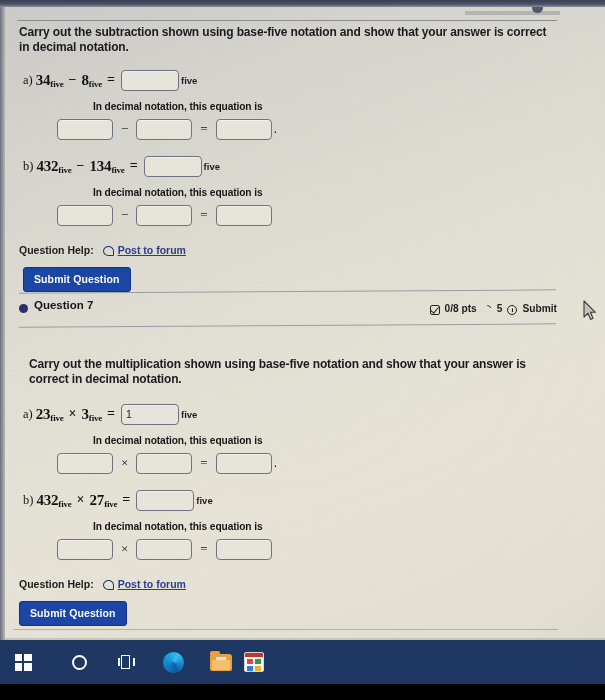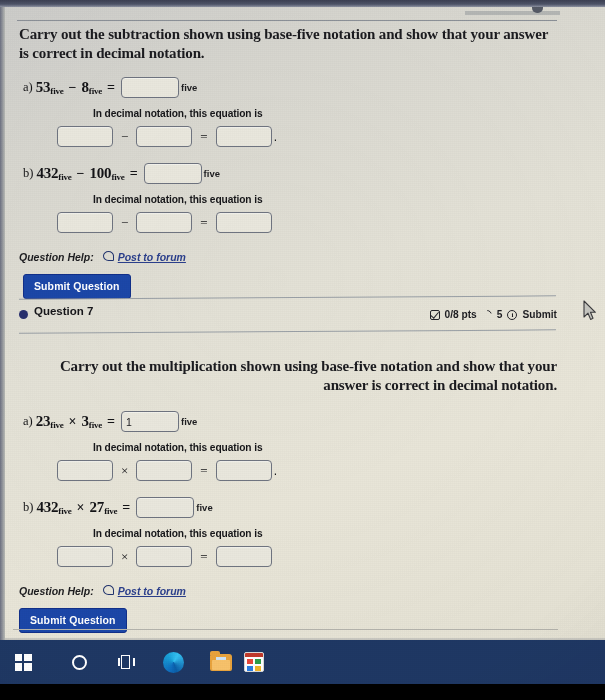--- a/index.html
+++ b/index.html
@@ -63,26 +63,25 @@
     background:#b4b6b4;
   }
   #top-dot {
     position:absolute; top:0px; left:527px; width:11px; height:6px;
     background:#555a66; border-radius:0 0 5px 5px;
   }
 
   .qbody { position: absolute; left: 0; width: 600px; }
 
   .prompt {
-    font-size: 15px;
+    font-size: 12px;
     color: #1c1c20;
     line-height: 1.28;
     font-weight: 600;
     letter-spacing: -.15px;
-    font-family: Liberation Serif, serif;
   }
 
   
   .math-row {
     display: flex;
     align-items: center;
     font-family: "Liberation Serif", serif;
   }
   .item-label {
     font-size: 12.5px; color:#161618; font-family:"Liberation Serif", serif;
@@ -139,21 +138,21 @@
     font-size: 13px; color: #141417; margin: 0 8px; font-weight:400;
     font-family:"Liberation Serif", serif;
   }
   .decimal-row .eq2 {
     font-size: 13px; color: #141417; margin: 0 8px; font-weight:400;
     font-family:"Liberation Serif", serif;
   }
   .period { font-size: 12px; color:#141417; margin-left:2px; }
 
   
-  .qhelp-row { display: flex; align-items: flex-start; font-style: italic; }
+  .qhelp-row { display: flex; align-items: flex-end; }
   .qhelp-label {
     font-size: 10.5px; color: #1d1d20; font-weight: 600; margin-right: 9px;
   }
   .forum-icon {
     width: 11px; height: 10px; margin-right: 4px;
     border: 1.4px solid #22356f; border-radius: 50% 50% 50% 10%;
     transform: scaleX(-1);
   }
   .forum-link {
     font-size: 10.5px; color: #2b3f8c; font-weight: 700;
@@ -188,21 +187,21 @@
     position:absolute; left: 14px; top: 15px;
     width: 9px; height: 9px; border-radius: 50%;
     background: #29306d;
   }
   .q-title {
     position:absolute; left: 29px; top: 10px;
     font-size: 11.5px; font-weight: 700; color: #16161a;
   }
   .q-meta {
     position:absolute; right: 48px; top: 14px;
-    display:flex; gap:5px;
+    display:flex; align-items:center; gap:5px;
     font-size: 10.2px; color: #1e1e22; font-weight:600;
   }
   .meta-ico {
     display:inline-block; width:10px; height:10px;
     position:relative; top:1px;
   }
   .ico-check { border:1.3px solid #24242a; border-radius:2px; }
   .ico-check::after{
     content:""; position:absolute; left:1.6px; top:-1px;
     width:4px; height:7px; border:solid #24242a;
@@ -345,21 +344,21 @@
   <div id="top-dot"></div>
   <div id="top-divider"></div>
 
   <div class="qbody" style="top:18px;">
 
     <div class="prompt" style="margin:0 48px 0 14px;">Carry out the subtraction shown using base-five notation and show that your answer is correct in decimal notation.</div>
 
     
     <div class="math-row" style="margin:14px 0 0 18px;">
       <span class="item-label">a)</span>
-      <span class="numexp"><span>53</span><span class="sub">five</span></span>
+      <span class="numexp"><span>34</span><span class="sub">five</span></span>
       <span class="op">−</span>
       <span class="numexp"><span>8</span><span class="sub">five</span></span>
       <span class="eq">=</span>
       <input class="ansbox w-big" type="text" value="" style="">
       <span class="base-tag">five</span>
     </div>
 
     <div style="margin:10px 0 0 52px;">
       <div class="decimal-label">In decimal notation, this equation is</div>
       <div class="decimal-row" style="margin-top:7px;">
@@ -370,21 +369,21 @@
         <input class="ansbox w-dec" type="text" value="" style="">
         <span class="period">.</span>
       </div>
     </div>
 
     
     <div class="math-row" style="margin:16px 0 0 18px;">
       <span class="item-label">b)</span>
       <span class="numexp"><span>432</span><span class="sub">five</span></span>
       <span class="op">−</span>
-      <span class="numexp"><span>100</span><span class="sub">five</span></span>
+      <span class="numexp"><span>134</span><span class="sub">five</span></span>
       <span class="eq">=</span>
       <input class="ansbox w-big" type="text" value="" style="">
       <span class="base-tag">five</span>
     </div>
 
     <div style="margin:10px 0 0 52px;">
       <div class="decimal-label">In decimal notation, this equation is</div>
       <div class="decimal-row" style="margin-top:7px;">
         <input class="ansbox w-dec" type="text" value="" style="">
         <span class="op2">−</span>
@@ -397,38 +396,38 @@
     
     <div class="qhelp-row" style="margin:18px 0 0 14px;">
       <span class="qhelp-label">Question Help:</span>
       <span class="forum-icon"></span>
       <a class="forum-link" href="#">Post to forum</a>
     </div>
 
     <button class="submit-btn" style="margin:11px 0 0 18px;">Submit Question</button>
   </div>
 
-  <div id="q7-header" style="top:288px;">
+  <div id="q7-header" style="top:282px;">
     <div id="q7-line-top"></div>
     <div class="q-bullet"></div>
     <div class="q-title">Question 7</div>
     <div class="q-meta">
       <span class="meta-ico ico-check"></span>
       <span>0/8 pts</span>
       <span class="meta-ico ico-retry"></span>
       <span>5</span>
       <span class="meta-ico ico-info">i</span>
       <span>Submit</span>
     </div>
     <div id="q7-line-bot"></div>
   </div>
 
   <div class="qbody" style="top:350px;">
 
-    <div class="prompt" style="margin:0 48px 0 24px;text-align:right;">Carry out the multiplication shown using base-five notation and show that your answer is correct in decimal notation.</div>
+    <div class="prompt" style="margin:0 48px 0 24px;">Carry out the multiplication shown using base-five notation and show that your answer is correct in decimal notation.</div>
 
     
     <div class="math-row" style="margin:16px 0 0 18px;">
       <span class="item-label">a)</span>
       <span class="numexp"><span>23</span><span class="sub">five</span></span>
       <span class="op">×</span>
       <span class="numexp"><span>3</span><span class="sub">five</span></span>
       <span class="eq">=</span>
       <input class="ansbox w-big" type="text" value="1" style="">
       <span class="base-tag">five</span>

